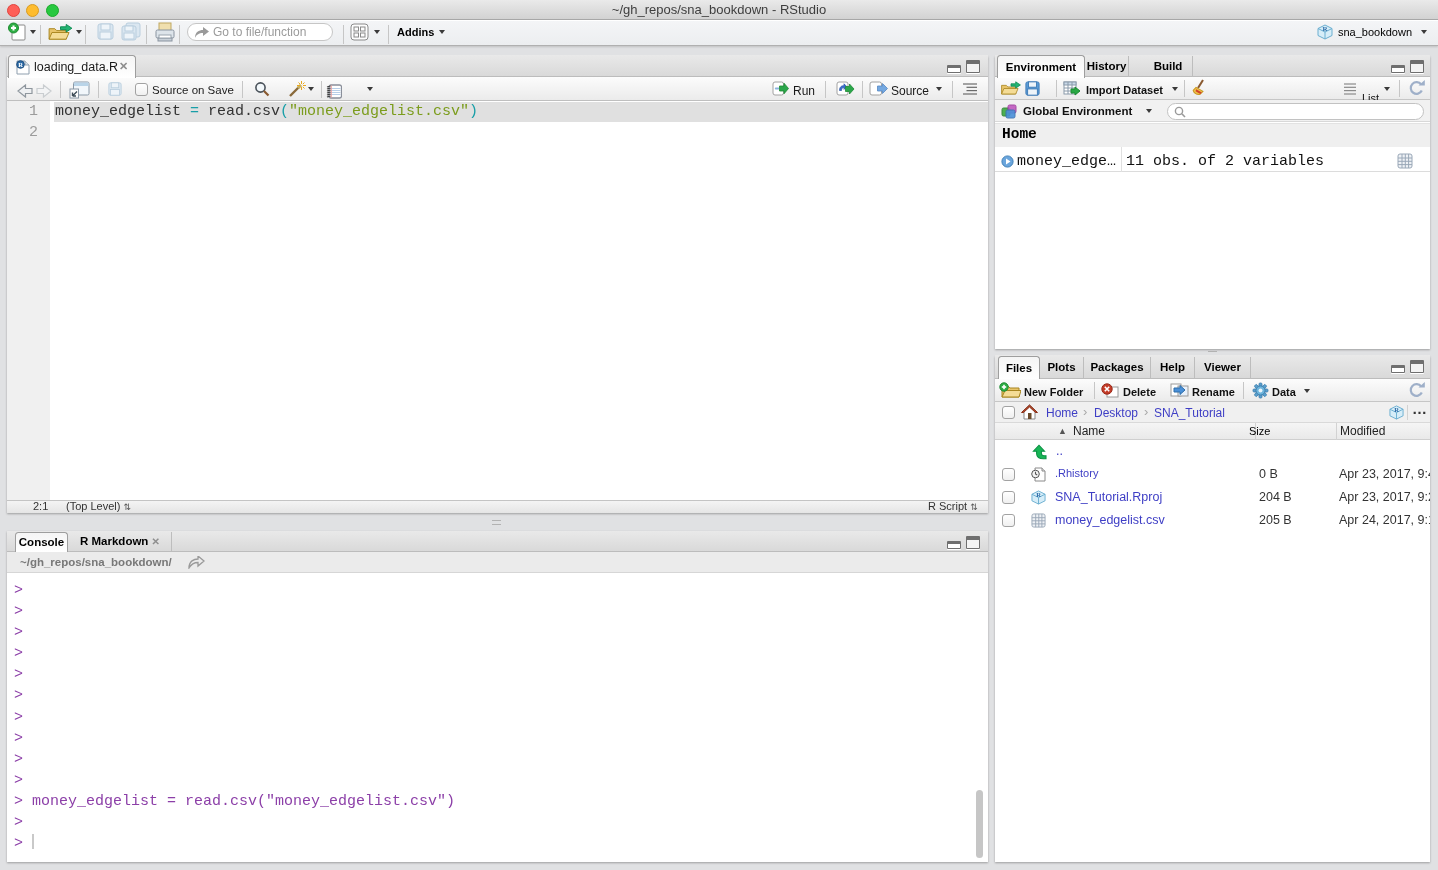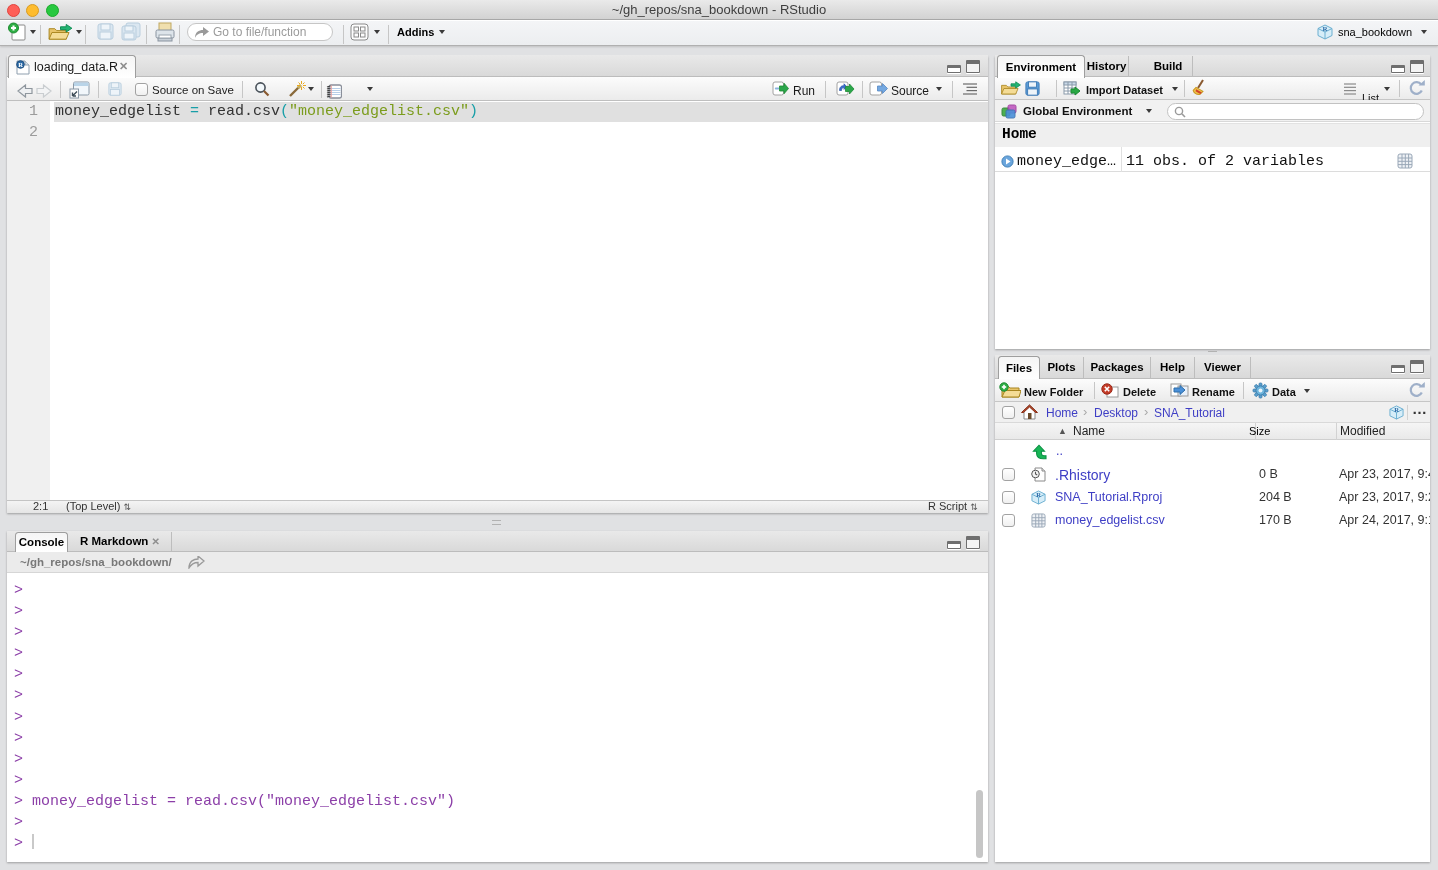--- a/index.html
+++ b/index.html
@@ -410,21 +410,21 @@
 </svg>
 <div class="t link" style="left:1056px;top:444px;font-size:12.5px">..</div>
 
 <div class="chk" style="left:1002px;top:468px"></div>
 <svg class="t" style="left:1031px;top:467px" width="15" height="15" viewBox="0 0 15 15">
  <path d="M4 1 L11 1 L14 4 L14 14 L4 14 Z" fill="#fff" stroke="#8a8a8a"></path>
  <path d="M11 1 L11 4 L14 4" fill="#e3e3e3" stroke="#8a8a8a"></path>
  <circle cx="4.5" cy="7" r="3.8" fill="#f4f4f4" stroke="#555"></circle>
  <path d="M4.5 4.8 L4.5 7 L6.2 8" fill="none" stroke="#555" stroke-width="1.1"></path>
 </svg>
-<div class="t link" style="left:1055px;top:467px;font-size:14px">.Rhistory</div>
+<div class="t link" style="left:1055px;top:467px;font-size:11px">.Rhistory</div>
 <div class="t" style="left:1259px;top:467px;font-size:12.5px;color:#333">0 B</div>
 <div class="t" style="left:1339px;top:467px;width:91px;overflow:hidden;font-size:12.5px;color:#333;white-space:nowrap">Apr 23, 2017, 9:46 PM</div>
 
 <div class="chk" style="left:1002px;top:491px"></div>
 <svg class="t" style="left:1031px;top:490px" width="15" height="15" viewBox="0 0 16 16">
  <path d="M8 1 L15 4.5 L15 11.5 L8 15 L1 11.5 L1 4.5 Z" fill="#d6edf8" stroke="#6aaed0"></path>
  <path d="M1 4.5 L8 8 L15 4.5 M8 8 L8 15" fill="none" stroke="#6aaed0"></path>
  <text x="8" y="7" font-size="7" font-weight="bold" fill="#2d6ca8" text-anchor="middle" font-family="Liberation Serif,serif">R</text>
 </svg>
 <div class="t link" style="left:1055px;top:490px;font-size:12.5px">SNA_Tutorial.Rproj</div>
@@ -437,14 +437,14 @@
  <g stroke="#9aa8b8" stroke-width="1">
       <line x1="1" y1="5" x2="15" y2="5"></line>
       <line x1="1" y1="8.3" x2="15" y2="8.3"></line>
       <line x1="1" y1="11.6" x2="15" y2="11.6"></line>
       <line x1="5" y1="1" x2="5" y2="15"></line>
       <line x1="8.3" y1="1" x2="8.3" y2="15"></line>
       <line x1="11.6" y1="1" x2="11.6" y2="15"></line>
     </g>
 </svg>
 <div class="t link" style="left:1055px;top:513px;font-size:12.5px">money_edgelist.csv</div>
-<div class="t" style="left:1259px;top:513px;font-size:12.5px;color:#333">170 B</div>
+<div class="t" style="left:1259px;top:513px;font-size:12.5px;color:#333">205 B</div>
 <div class="t" style="left:1339px;top:513px;width:91px;overflow:hidden;font-size:12.5px;color:#333;white-space:nowrap">Apr 24, 2017, 9:17 PM</div>
 
 </body></html>

